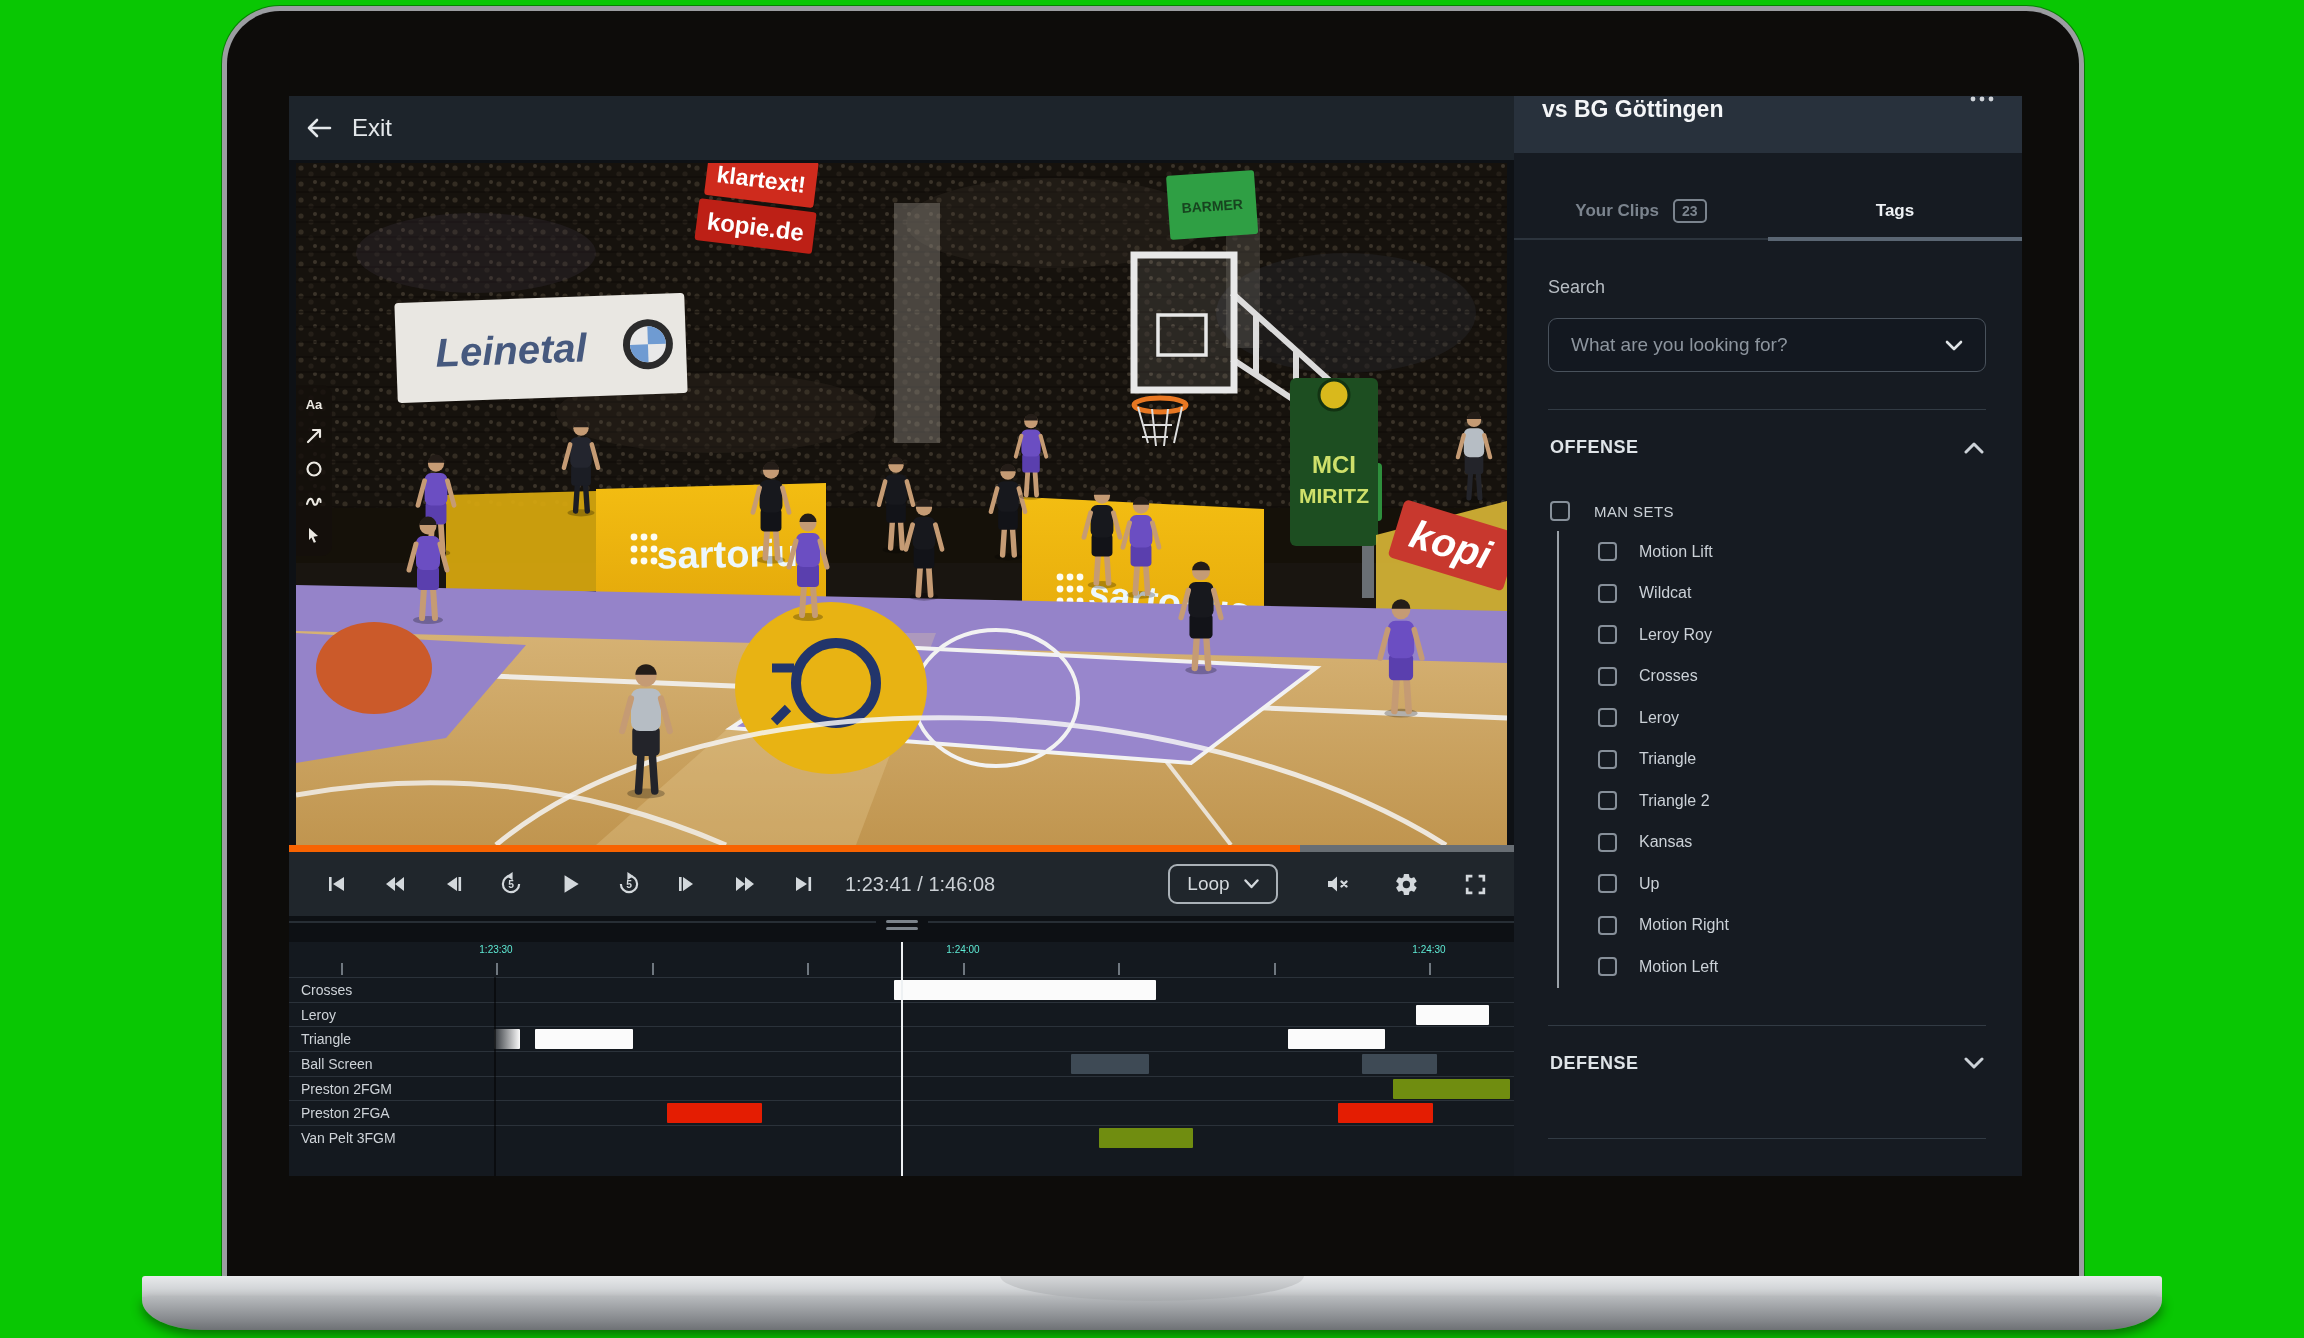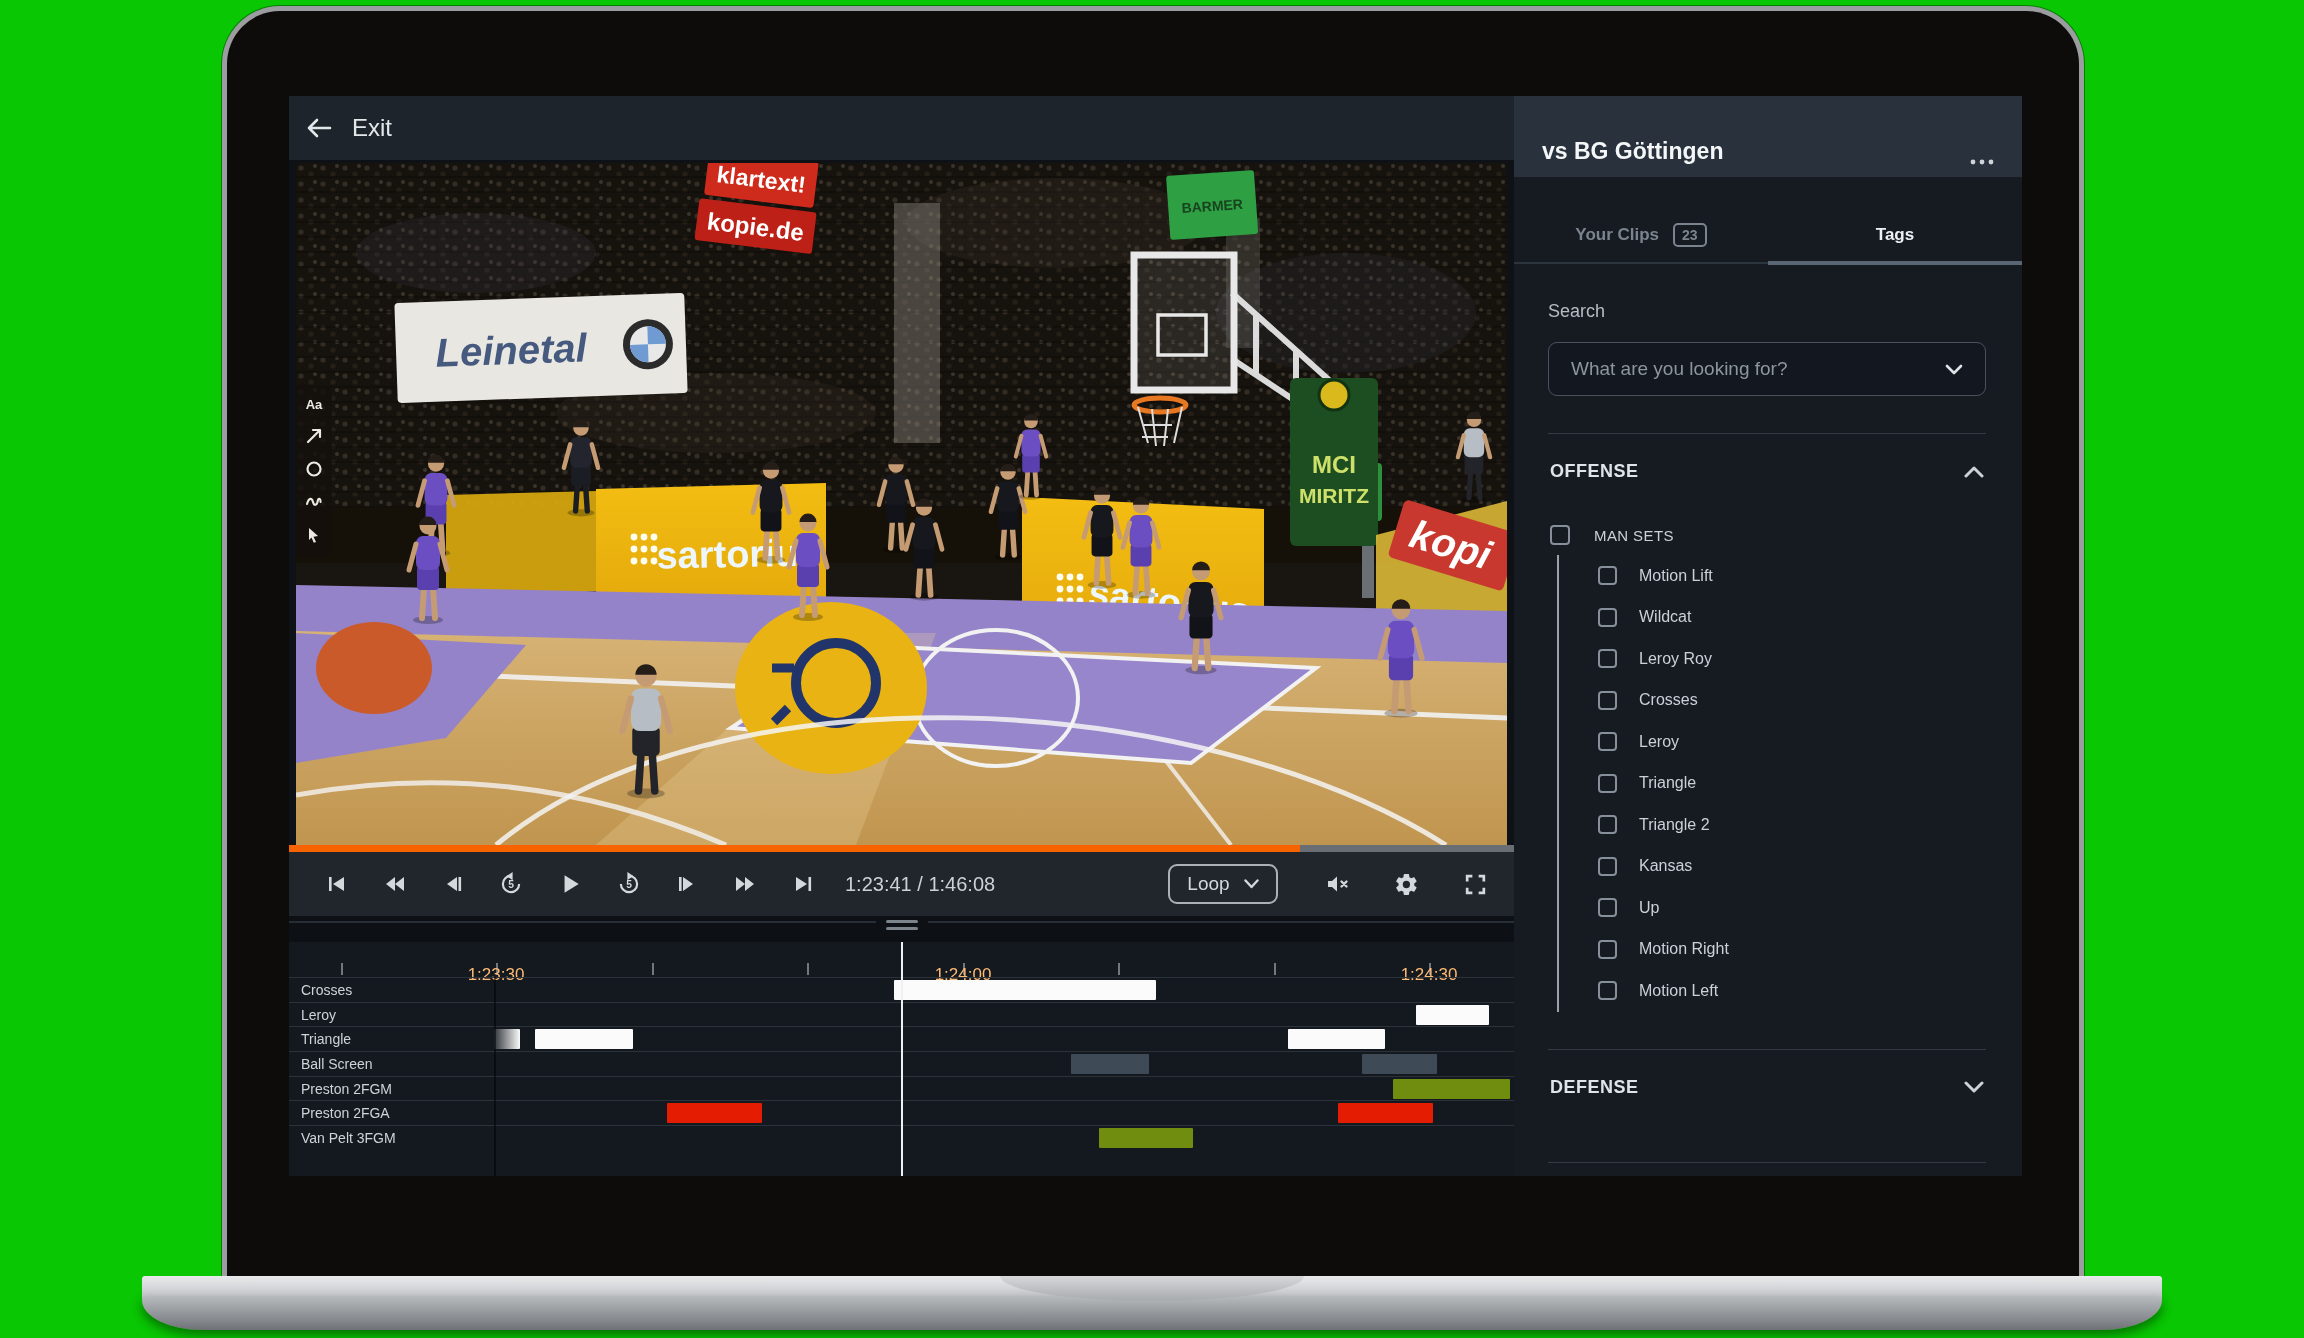--- a/index.html
+++ b/index.html
@@ -52,31 +52,31 @@
 
   .strip { height:26px; background:#0d1014; position:relative; flex:0 0 auto;}
   .strip-line { position:absolute; top:5px; left:0; right:0; height:2px; background:#272e35; }
   .handle { position:absolute; top:0; left:50%; transform:translateX(-50%); width:52px; height:18px;
     background:#0d1014; display:flex; flex-direction:column; gap:4px; justify-content:center; align-items:center; cursor:row-resize;}
   .handle i { display:block; width:32px; height:3px; background:#7b838b; border-radius:2px; }
 
   .timeline { flex:1; background:#14191f; position:relative; overflow:hidden; }
   .ruler { height:35px; position:relative; }
   .tick { position:absolute; top:21px; width:2px; height:12px; background:#6f777f; }
-  .tick-label { position:absolute; top:2px; transform:translateX(-50%); font-size:17px; color:#fdba74; white-space:nowrap;margin-top:21px; }
+  .tick-label { position:absolute; top:2px; transform:translateX(-50%); font-size:10px; color:#5eead4; white-space:nowrap; }
   .tl-rows { position:absolute; left:0; right:0; top:35px; bottom:0; }
   .tl-row { height:24.7px; border-top:1px solid #2b323a; position:relative; }
   .tl-label { position:absolute; left:12px; top:50%; transform:translateY(-50%); font-size:14px; color:#ced3d8; z-index:2; }
   .tl-bar { position:absolute; top:2px; height:20px; border-radius:1px; }
   .playhead { position:absolute; top:0; bottom:0; width:2px; background:#eef1f3; z-index:4; }
   .marker-line { position:absolute; top:35px; bottom:0; width:2px; background:rgba(0,0,0,.5); z-index:3; }
 
   
   .sidebar { width:508px; background:#161b22; display:flex; flex-direction:column; }
-  .sb-header { height:81px; background:#28313c; display:flex; align-items:flex-end; padding:12px 28px; flex:0 0 auto;}
+  .sb-header { height:57px; background:#28313c; display:flex; align-items:flex-start; padding:0 28px; flex:0 0 auto;}
   .sb-title { flex:1; color:#f4f6f8; font-size:23px; font-weight:bold; }
   .sb-tabs { height:88px; display:flex; position:relative; flex:0 0 auto;}
   .tab { flex:1; display:flex; align-items:center; justify-content:center; gap:14px; cursor:pointer;
     font-size:17px; font-weight:bold; color:#7b848e;margin-top:27px; }
   .tab.active { color:#eef1f4; }
   .badge { border:2px solid #7b848e; border-radius:5px; font-size:14px; padding:2px 7px; color:#7b848e; }
   .tab-underline-left { position:absolute; bottom:1px; left:0; width:50%; height:2px; background:#2c343d; }
   .tab-underline-right { position:absolute; bottom:0; left:50%; width:50%; height:4px; background:#5a6673; }
 
   .sb-scroll { flex:1; padding:0 36px 0 34px; overflow:hidden; }

